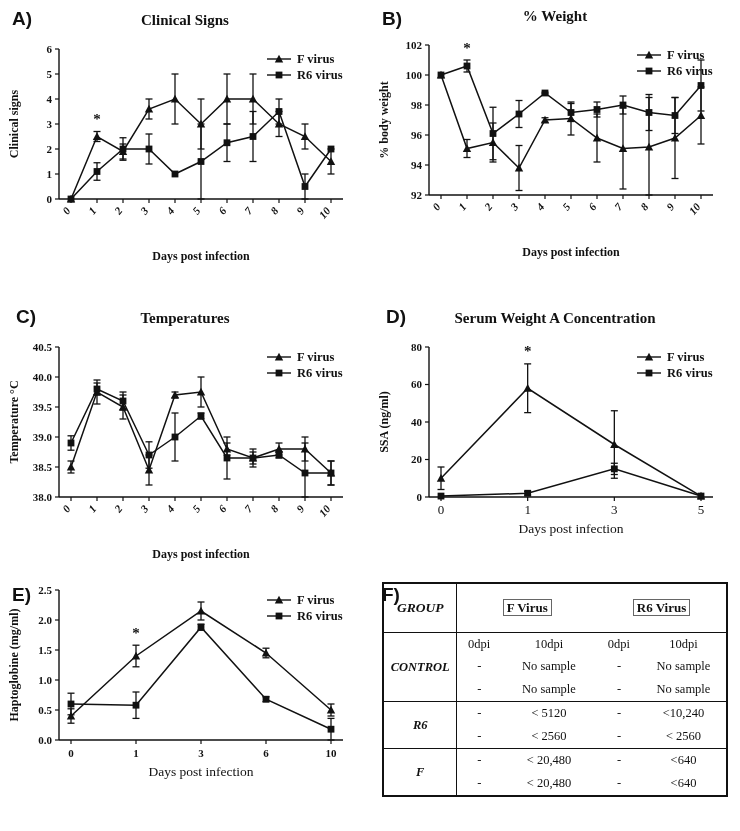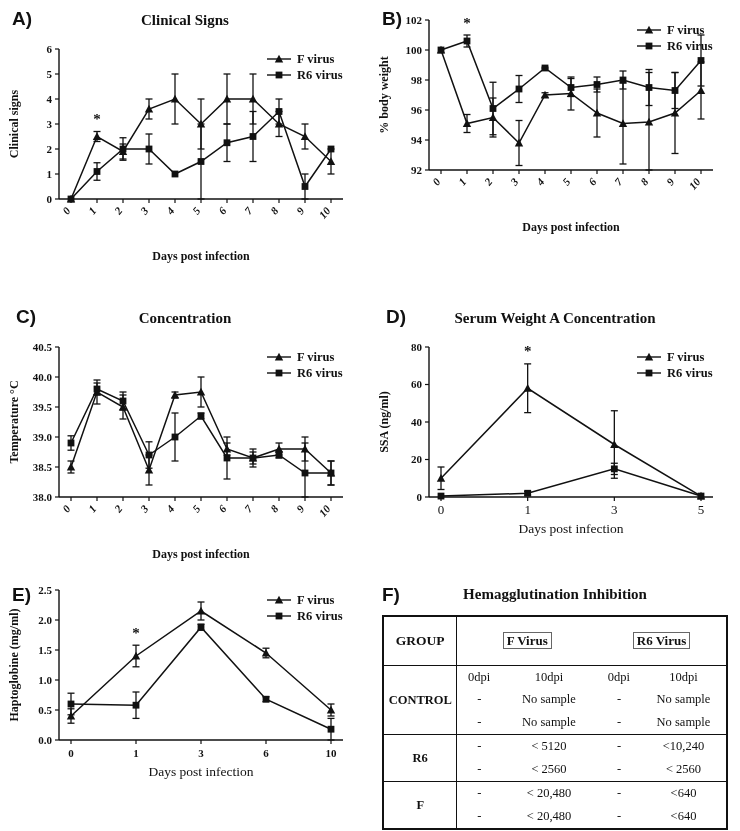--- a/index.html
+++ b/index.html
@@ -22,21 +22,21 @@
   .xtick{font-size:11px;font-weight:700;}
   .xtick.rot{font-style:italic;}
   .xtick.plain{font-weight:400;font-size:13px;}
   .axlabel{font-size:12px;font-weight:700;}
   .axlabel-lg{font-size:13.5px;font-weight:400;}
   .legend-label{font-size:12.5px;font-weight:700;}
   .star{font-size:15px;font-weight:700;}
   .hi-table{border-collapse:collapse;margin:12px auto 0;width:344px;table-layout:fixed;border:2px solid #111;font-size:12.5px;}
   .hi-table td{text-align:center;vertical-align:middle;padding:1px 2px;height:21px;}
   .hi-table tr.head td{border-bottom:1.6px solid #111;height:46px;}
-  .hi-table td.gcol{border-right:1.6px solid #111;font-weight:700;}
+  .hi-table td.gcol{border-right:1.6px solid #111;font-weight:700;font-style:italic;}
   .hi-table tr.block-start td{border-top:1.6px solid #111;}
   .hi-table td.ghead{font-size:13.5px;font-weight:700;}
   .hi-table tr.dpi-row td{height:20px;}
   .vbox{border:1px solid #666;padding:0 3px;font-weight:700;font-size:13px;}
 </style>
 </head>
 <body>
 
 <div class="figure-grid">
 
@@ -181,20 +181,21 @@
             <line x1="262" y1="44" x2="286" y2="44" stroke="#111111" stroke-width="1.4"></line>
             <rect x="270.6" y="40.6" width="6.8" height="6.8" fill="#111111"></rect>
             <text x="292" y="48" class="legend-label">R6 virus</text>
           </g>
         </svg>
       </div>
   </div>
 
   <div class="panel panel-b">
     <div class="panel-letter">B)</div>
+    <div class="chart-title">% Weight</div>
     <div class="chart-host">
         <svg viewBox="0 0 360 236" width="360" height="236">
           <g>
             <line x1="54" y1="18" x2="54" y2="168" stroke="#111111" stroke-width="1.4"></line>
             <line x1="54" y1="168" x2="338" y2="168" stroke="#111111" stroke-width="1.4"></line>
           </g>
           <g>
             <line x1="50" y1="168" x2="54" y2="168" stroke="#111111" stroke-width="1.2"></line>
             <text x="47" y="171.5" text-anchor="end" class="ytick">92</text>
             <line x1="50" y1="138" x2="54" y2="138" stroke="#111111" stroke-width="1.2"></line>
@@ -330,21 +331,21 @@
             <line x1="262" y1="44" x2="286" y2="44" stroke="#111111" stroke-width="1.4"></line>
             <rect x="270.6" y="40.6" width="6.8" height="6.8" fill="#111111"></rect>
             <text x="292" y="48" class="legend-label">R6 virus</text>
           </g>
         </svg>
       </div>
   </div>
 
   <div class="panel panel-c">
     <div class="panel-letter">C)</div>
-    <div class="chart-title">Concentration</div>
+    <div class="chart-title">Temperatures</div>
     <div class="chart-host">
         <svg viewBox="0 0 360 236" width="360" height="236">
           <g>
             <line x1="54" y1="18" x2="54" y2="168" stroke="#111111" stroke-width="1.4"></line>
             <line x1="54" y1="168" x2="338" y2="168" stroke="#111111" stroke-width="1.4"></line>
           </g>
           <g>
             <line x1="50" y1="168" x2="54" y2="168" stroke="#111111" stroke-width="1.2"></line>
             <text x="47" y="171.5" text-anchor="end" class="ytick">38.0</text>
             <line x1="50" y1="138" x2="54" y2="138" stroke="#111111" stroke-width="1.2"></line>
@@ -655,21 +656,20 @@
             <line x1="262" y1="44" x2="286" y2="44" stroke="#111111" stroke-width="1.4"></line>
             <rect x="270.6" y="40.6" width="6.8" height="6.8" fill="#111111"></rect>
             <text x="292" y="48" class="legend-label">R6 virus</text>
           </g>
         </svg>
       </div>
   </div>
 
   <div class="panel panel-f">
     <div class="panel-letter">F)</div>
-    <div class="chart-title">Hemagglutination Inhibition</div>
     <table class="hi-table">
       <colgroup>
         <col style="width:74px">
           <col style="width:44px">
           <col style="width:96px">
           <col style="width:44px">
           <col style="width:86px">
       </colgroup>
       <tbody>
         <tr class="head">

